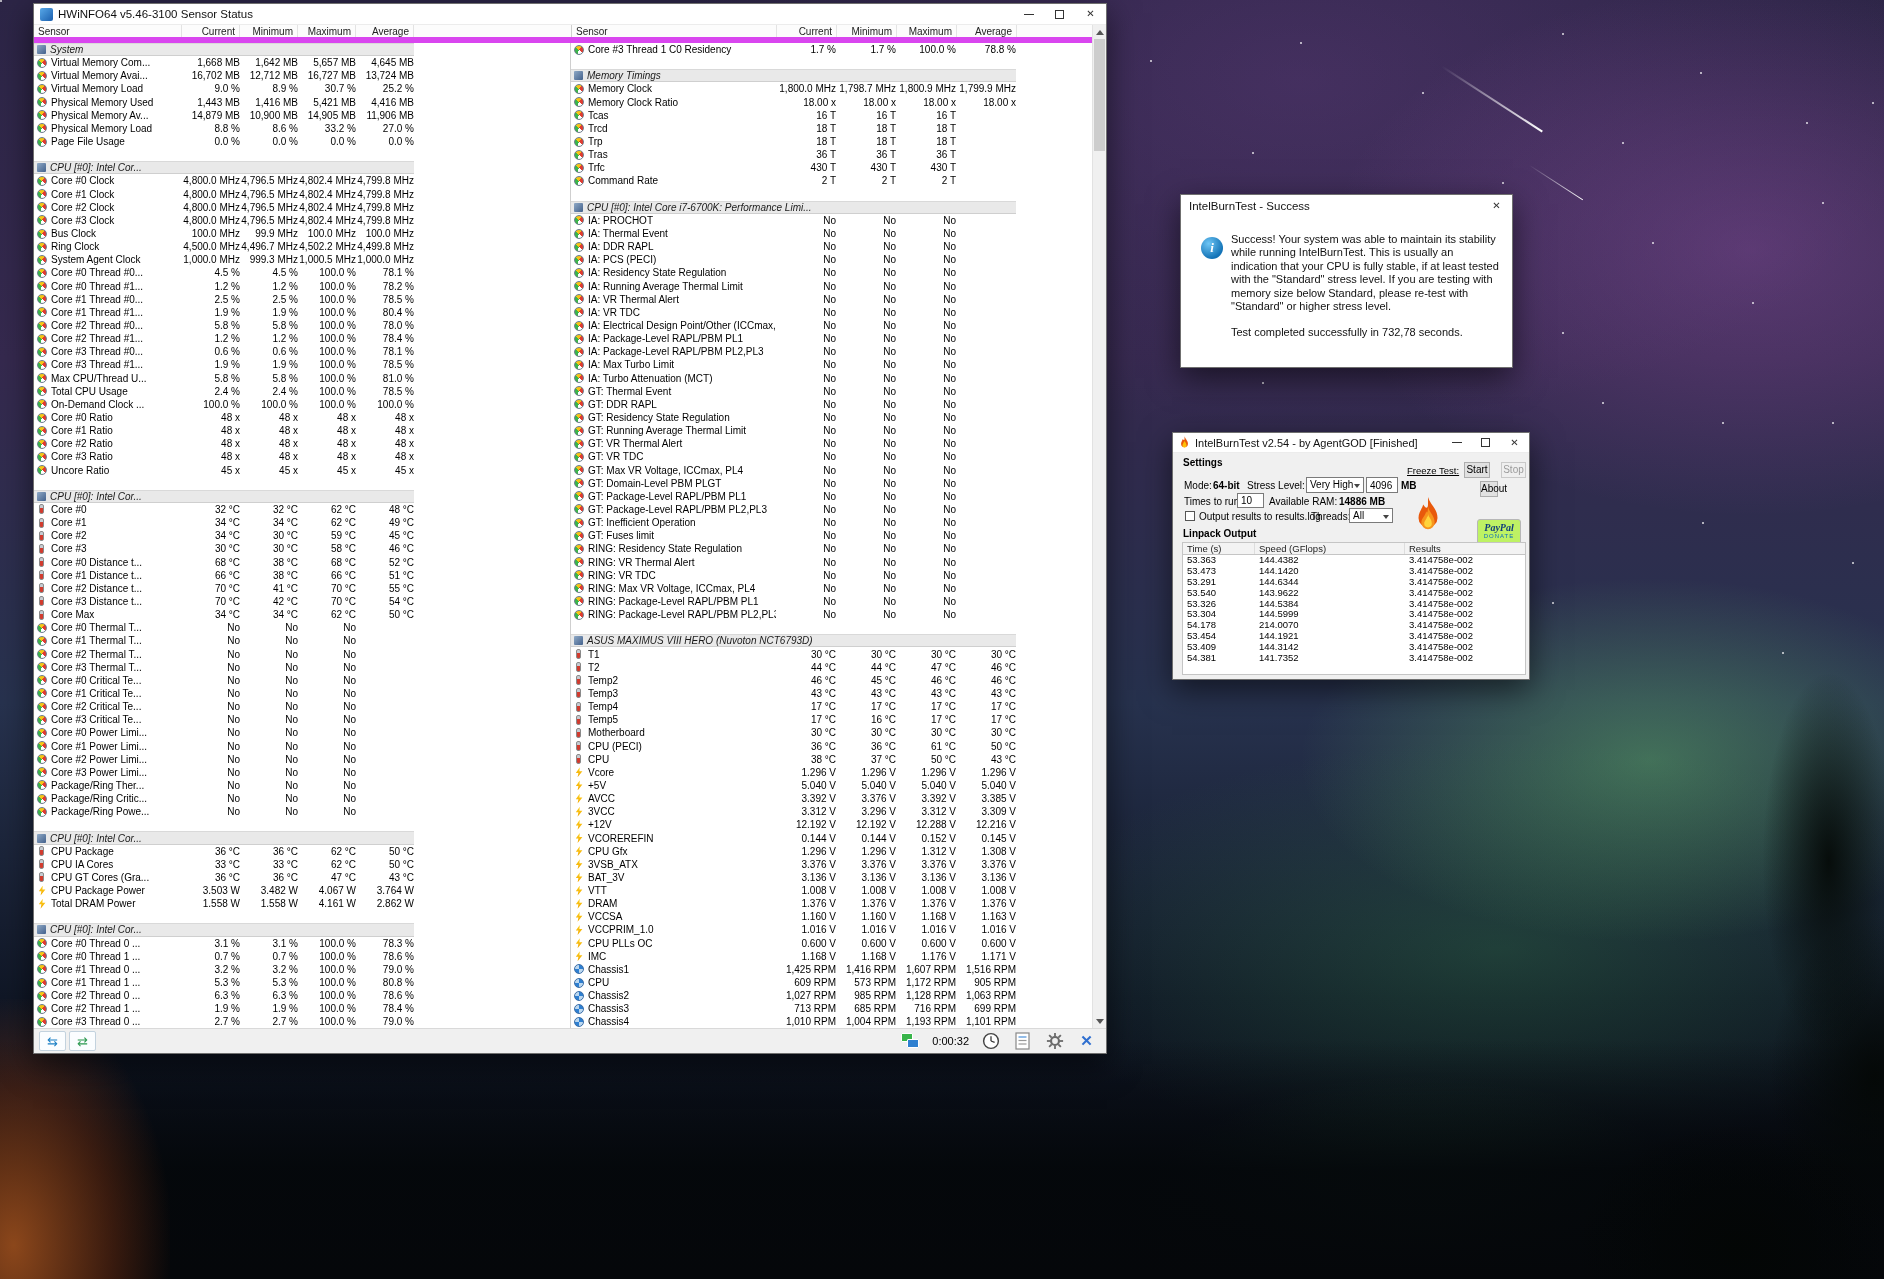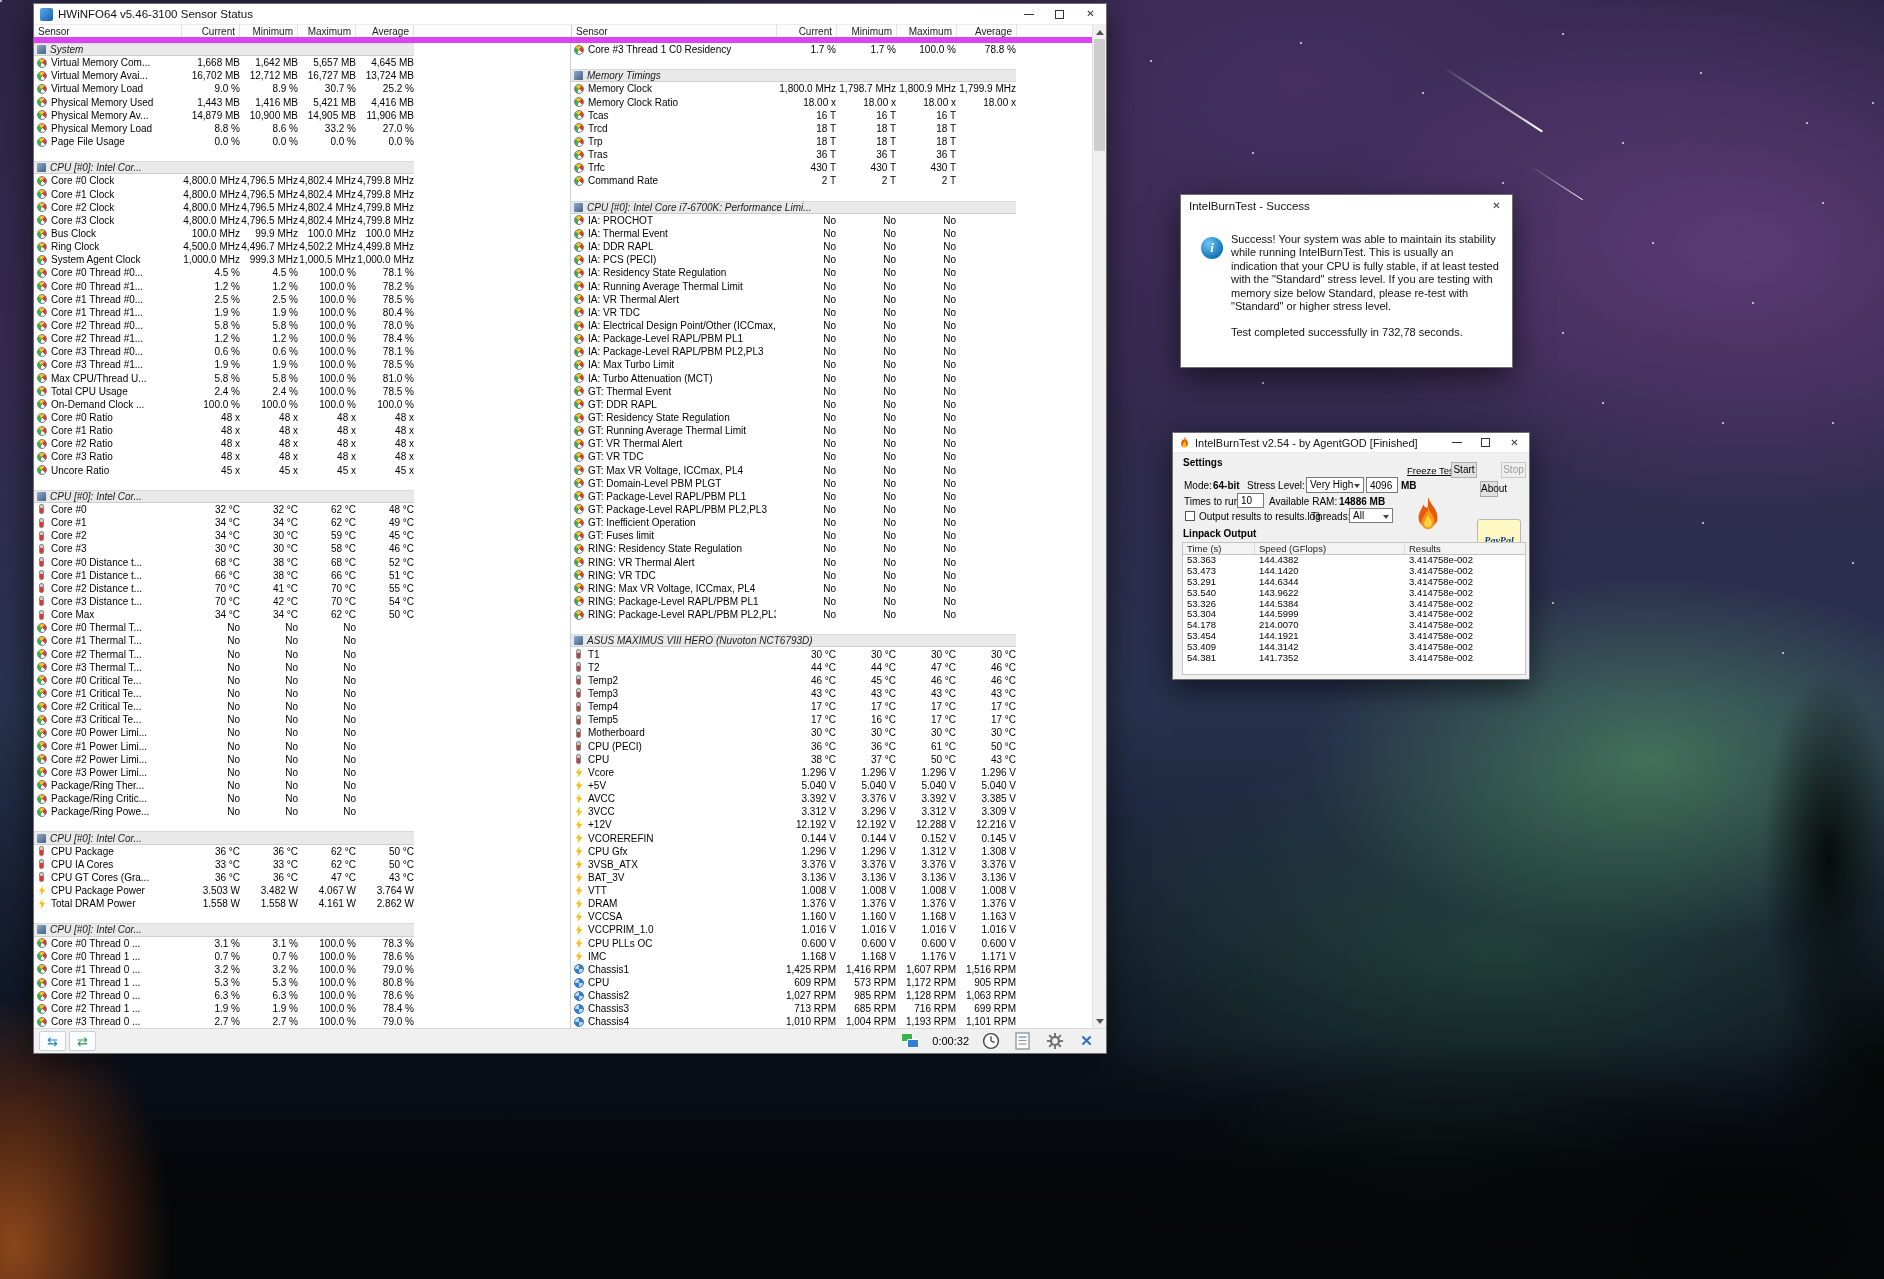--- a/index.html
+++ b/index.html
@@ -99,21 +99,21 @@
 .il{position:absolute;font-size:10px;color:#000;white-space:nowrap}
 .il.b{font-weight:bold}
 .il.u{text-decoration:underline}
 .ibt-input{position:absolute;font-size:10px;background:#fff;border:1px solid #7a7a7a;padding:1px 3px;color:#000}
 .ibt-select{position:absolute;font-size:10px;background:#fff;border:1px solid #7a7a7a;padding:1px 14px 1px 3px;color:#000;white-space:nowrap}
 .ibt-select .dd{position:absolute;right:3px;top:6px;width:0;height:0;border-left:3px solid transparent;border-right:3px solid transparent;border-top:4px solid #444}
 .ibt-btn{position:absolute;font-size:10px;background:#e1e1e1;border:1px solid #adadad;text-align:center;color:#000}
 .ibt-btn.disabled{color:#9a9a9a;background:#efefef;border-color:#c9c9c9}
 .chk{position:absolute;width:10px;height:10px;background:#fff;border:1px solid #555}
 .flame{position:absolute;left:238px;top:44px;width:34px;height:38px}
-.paypal-btn{position:absolute;left:304px;top:66px;width:44px;height:27px;background:#fef9c3;border:1px solid #b7b7b7;border-radius:3px;text-align:center;padding-top:15px}
+.paypal-btn{position:absolute;left:304px;top:66px;width:44px;height:27px;background:#bef264;border:1px solid #b7b7b7;border-radius:3px;text-align:center;padding-top:2px}
 .pp-logo{font:italic bold 10px "Liberation Serif",serif;color:#0f3d7c;display:block;line-height:11px}
 .pp-donate{font-size:6px;letter-spacing:1px;color:#0a6ebd;display:block}
 .lp-label{left:10px;top:95px}
 .lp-table{position:absolute;left:9px;top:107px;width:344px}
 .lp-head{display:flex;height:13px;background:#f3f3f3;border:1px solid #c5c5c5;font-size:9.5px;color:#222}
 .lp-head span{padding-left:4px;border-right:1px solid #ddd;display:flex;align-items:center}
 .lp-c0{width:72px;flex:0 0 72px}.lp-c1{width:150px;flex:0 0 150px}.lp-c2{flex:1;border-right:none!important}
 .lp-body{height:120px;background:#fff;border:1px solid #c5c5c5;border-top:none;overflow:hidden;font-size:9.5px}
 .lp-row{display:flex;height:10.9px;line-height:10.9px;color:#000}
 .lp-row span{padding-left:4px}
@@ -1382,21 +1382,21 @@
             <span class="glyph-max"></span>
           </span>
         <span class="cbtn">
             <span class="glyph-close">✕</span>
           </span>
       </span>
     </div>
     <div class="ibt-body">
       <span class="il b" style="left:10px;top:4px">Settings</span>
       <span class="il u" style="left:234px;top:12px;font-size:9.5px">Freeze Test:</span>
-      <span class="ibt-btn" style="left:278px;top:9px;width:26px;height:16px;line-height:14px">Start</span>
+      <span class="ibt-btn" style="left:291px;top:9px;width:26px;height:16px;line-height:14px">Start</span>
       <span class="ibt-btn disabled" style="left:328px;top:9px;width:25px;height:16px;line-height:14px">Stop</span>
 
       <span class="il" style="left:11px;top:27px">Mode:</span>
       <span class="il b" style="left:40px;top:27px">64-bit</span>
       <span class="il" style="left:74px;top:27px">Stress Level:</span>
       <span class="ibt-select" style="left:133px;top:24px;width:58px;height:16px"><span>Very High</span><span class="dd"></span></span>
       <input class="ibt-input" style="left: 193px; top: 24px; width: 32px; height: 16px;" value="4096">
       <span class="il b" style="left:228px;top:27px">MB</span>
       <svg class="flame" viewBox="0 0 32 40">
           <path d="M16 0 C18 8 26 12 26 22 A10 10 0 0 1 6 22 C6 16 10 12 11 8 C13 12 16 13 16 8 Z" fill="#e8590c"></path>

